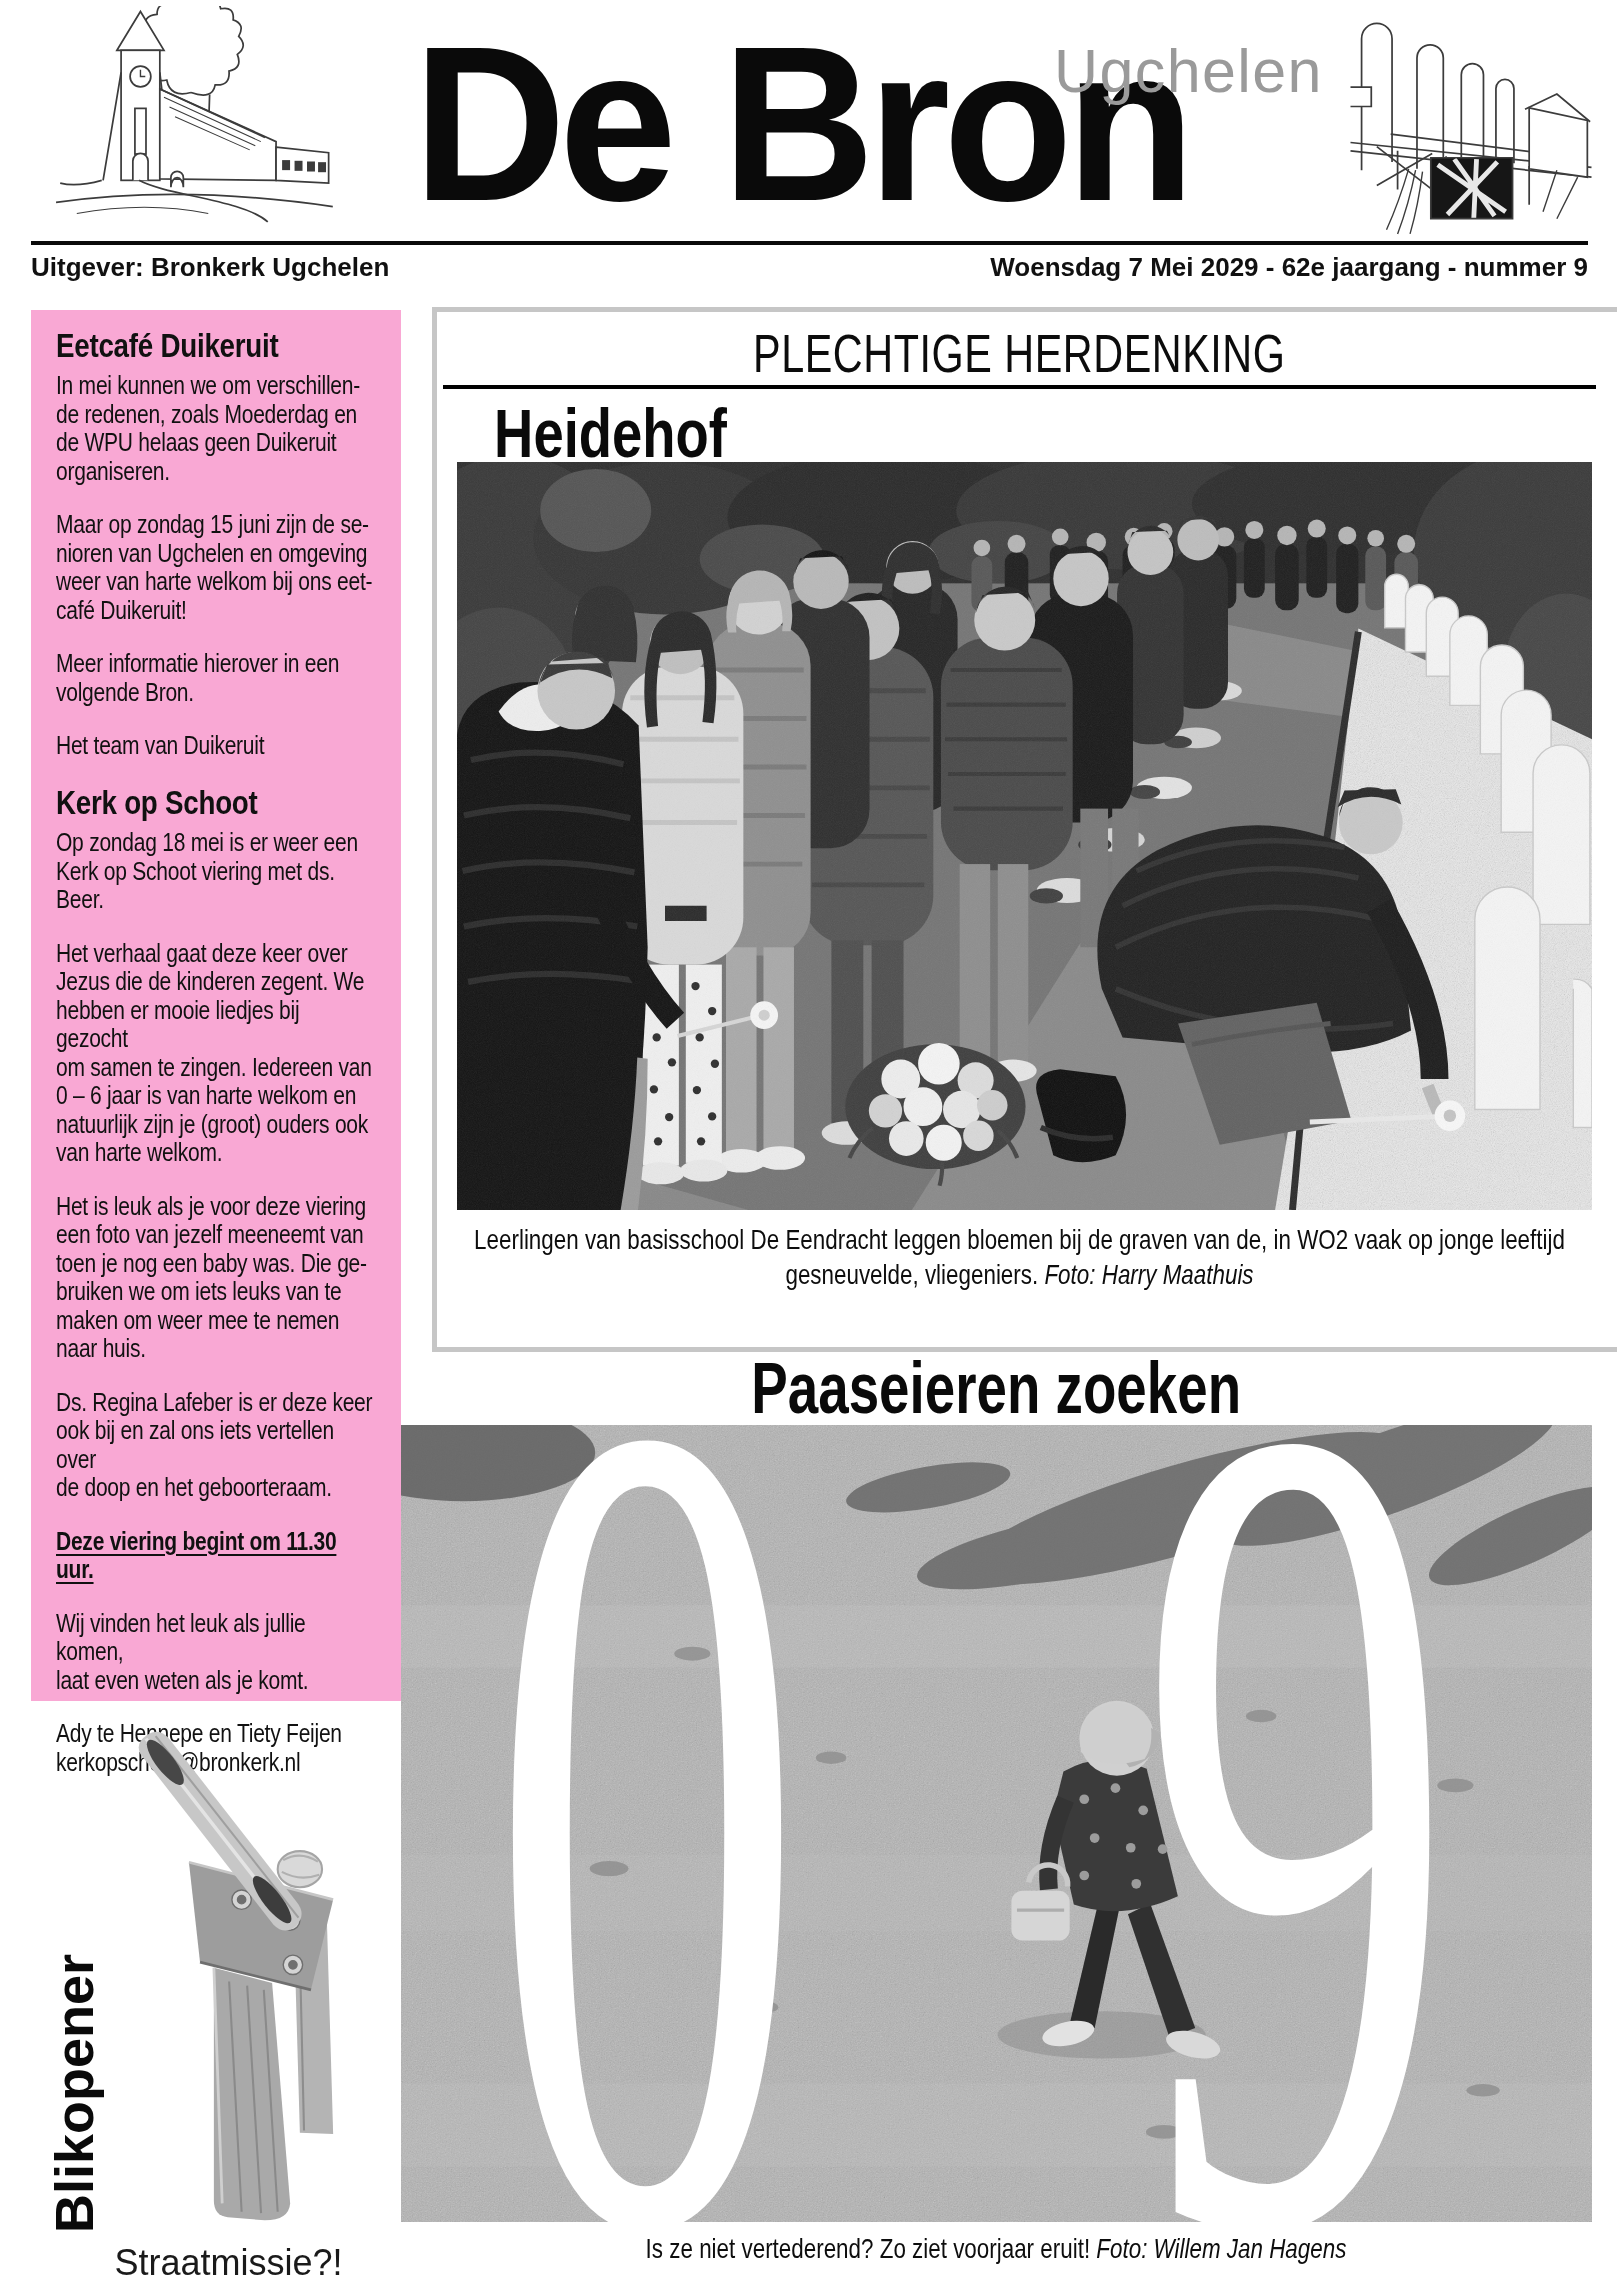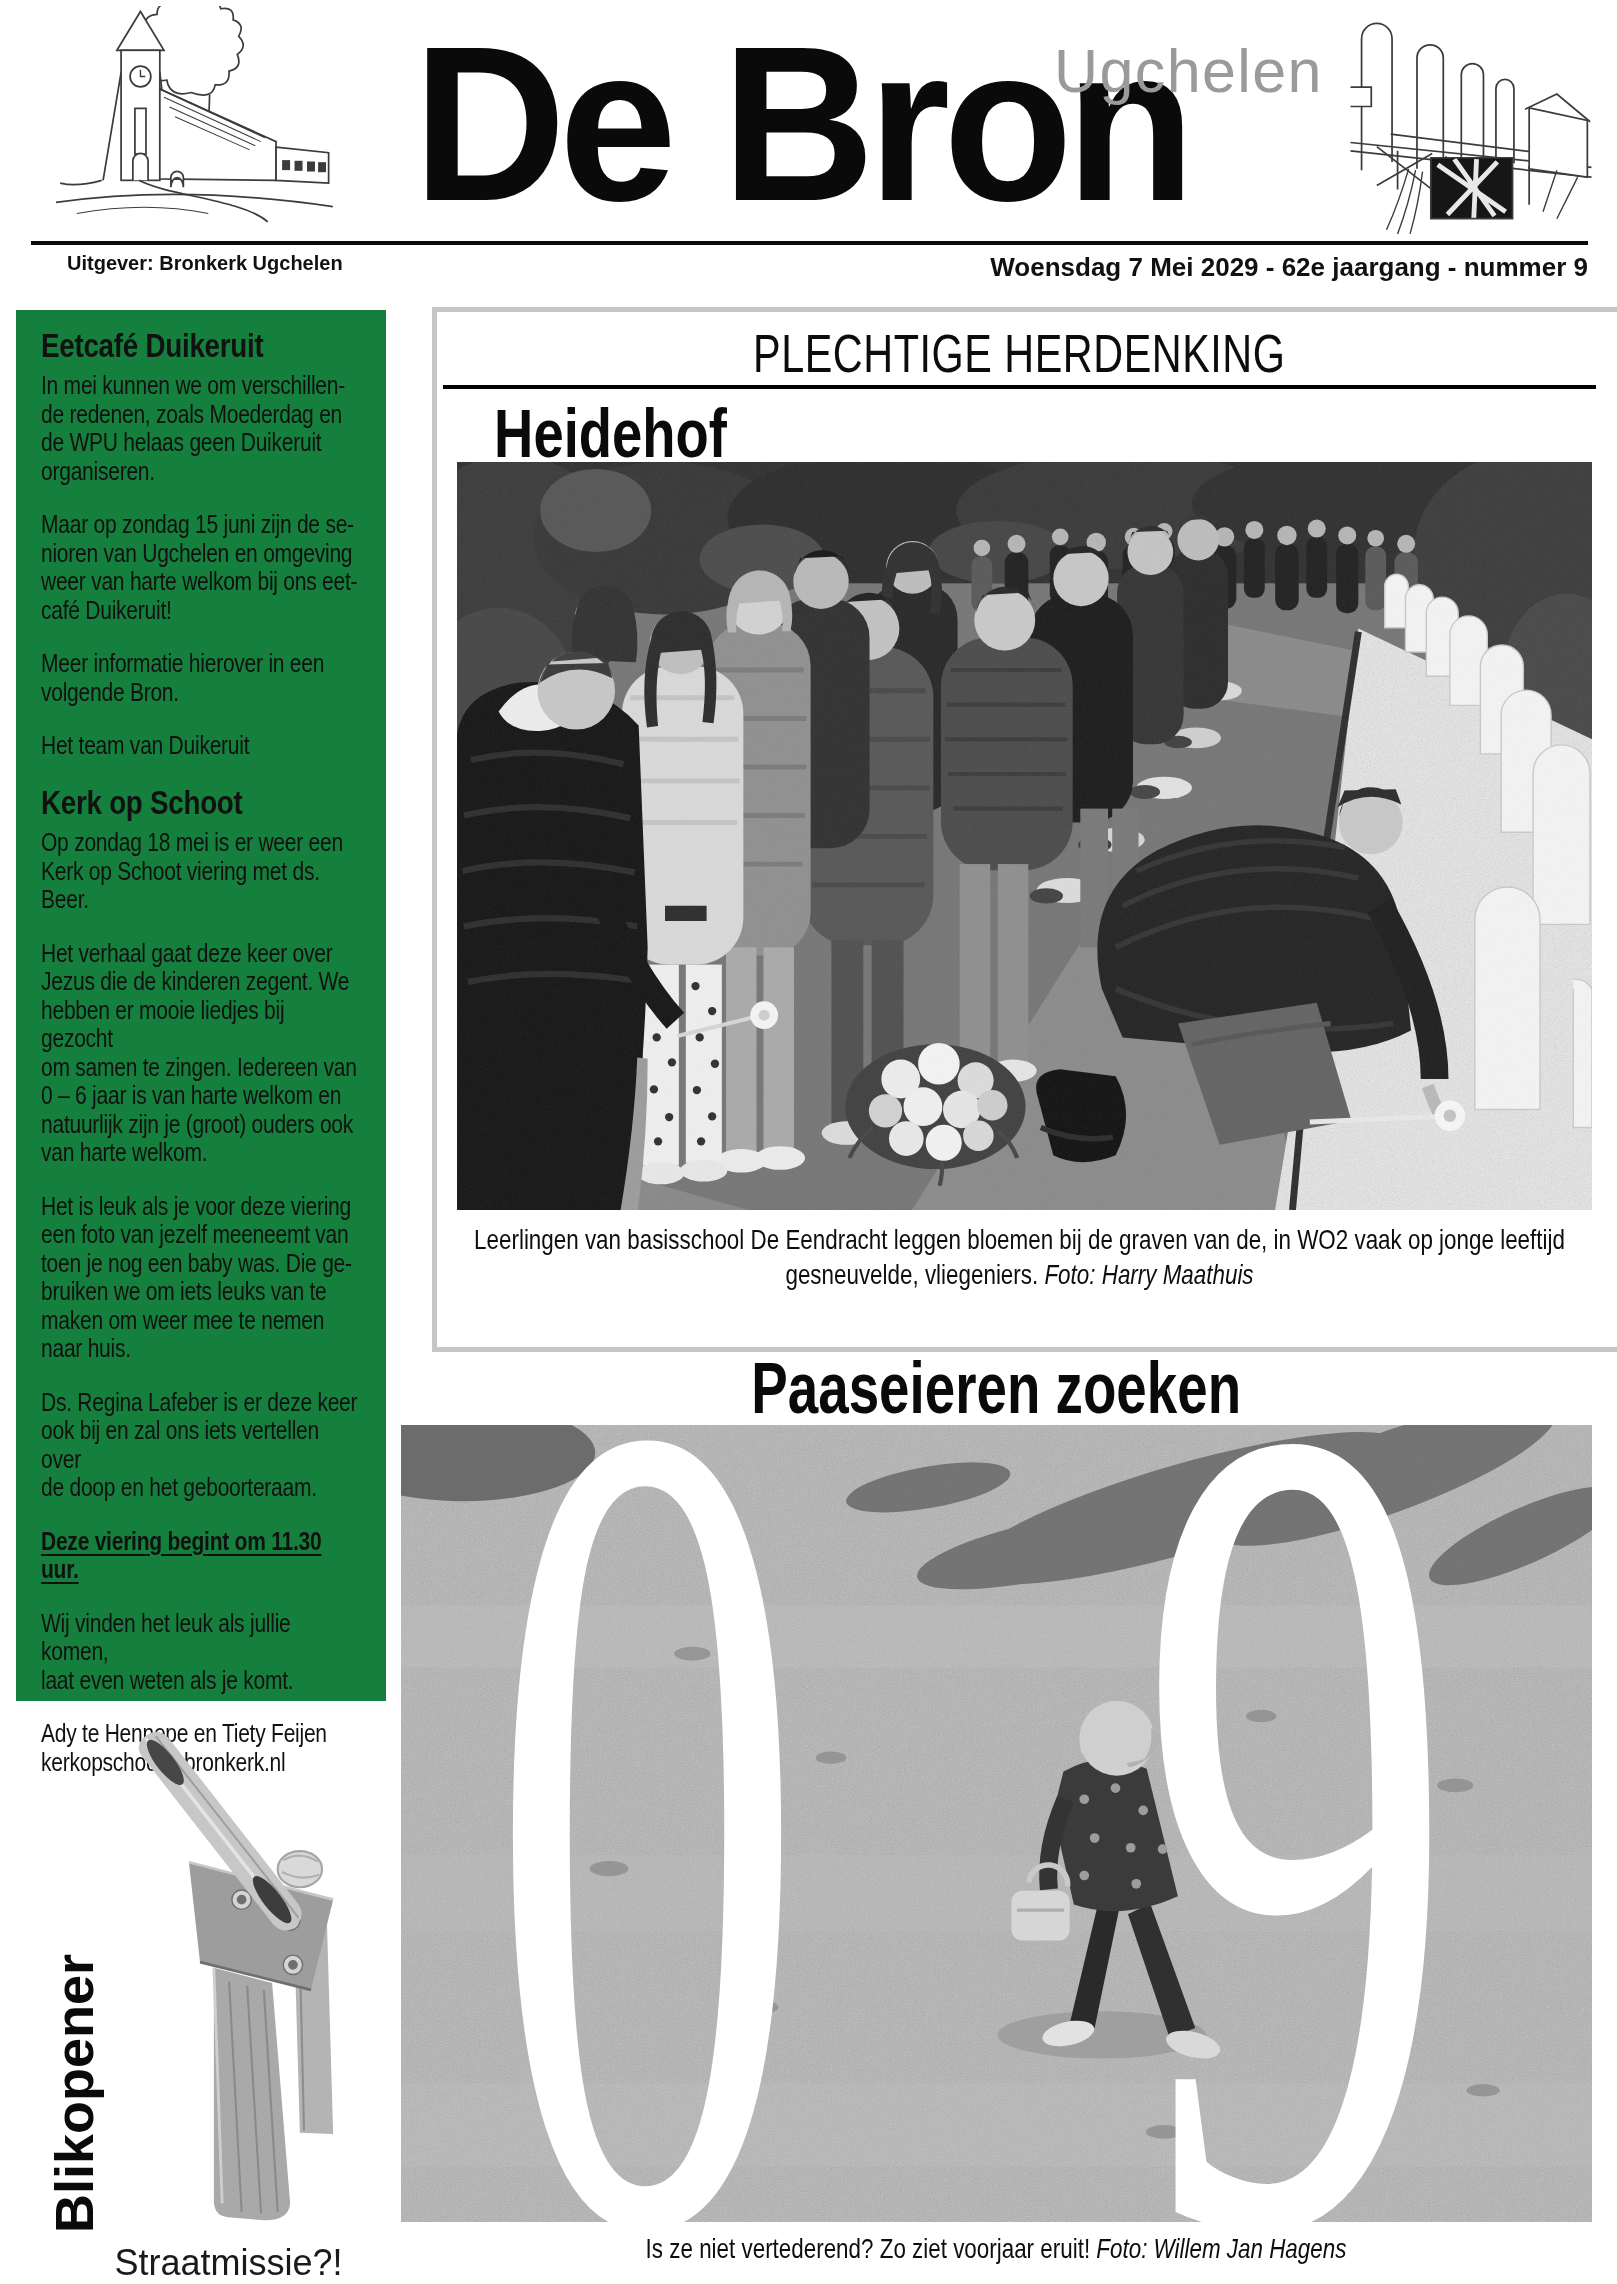--- a/index.html
+++ b/index.html
@@ -7,25 +7,25 @@
   #page{position:relative;width:1618px;height:2284px;background:#fff;overflow:hidden;}
 
   
   .logo{position:absolute;left:413px;top:12.5px;font-size:208px;font-weight:bold;
         letter-spacing:-7px;line-height:1.0;color:#0a0a0a;transform:scale(1.02,1.06);
         transform-origin:left top;white-space:nowrap;}
   .town{position:absolute;left:1054px;top:36px;font-size:61px;font-weight:normal;
         color:#9a9a9a;letter-spacing:1.4px;white-space:nowrap;}
   .sketch{position:absolute;}
   .mast-rule{position:absolute;left:31px;top:241px;width:1557px;height:3.5px;background:#0a0a0a;}
-  .publisher{position:absolute;left:31px;top:252px;font-size:20px;font-weight:bold;white-space:nowrap;margin-left:36px;}
+  .publisher{position:absolute;left:31px;top:252px;font-size:26px;font-weight:bold;white-space:nowrap;}
   .dateline{position:absolute;right:30px;top:252px;font-size:26px;font-weight:bold;white-space:nowrap;}
 
   
-  .sidebar{position:absolute;left:16px;top:310px;width:370px;height:1391px;background:#15803d;}
+  .sidebar{position:absolute;left:31px;top:310px;width:370px;height:1391px;background:#f9a8d4;}
   .sb-scale{position:absolute;left:25px;top:18px;width:381px;transform:scaleX(0.841);
             transform-origin:0 0;letter-spacing:-0.3px;}
   .sb-scale h3{font-size:33px;font-weight:bold;margin:0 0 7px 0;line-height:1.1;}
   .sb-scale h3.second{margin-top:4.2px;}
   .sb-scale p{font-size:25px;line-height:1.14;margin:0 0 25px 0;white-space:pre-line;text-align:left;}
   .sb-scale p.highlight{font-weight:bold;text-decoration:underline;text-decoration-thickness:2.1px;text-underline-offset:4.2px;}
   .sb-scale p:last-child{margin-bottom:0;}
 
   
   .blik-label{position:absolute;left:43px;top:1803px;height:430px;font-size:54px;font-weight:bold;

